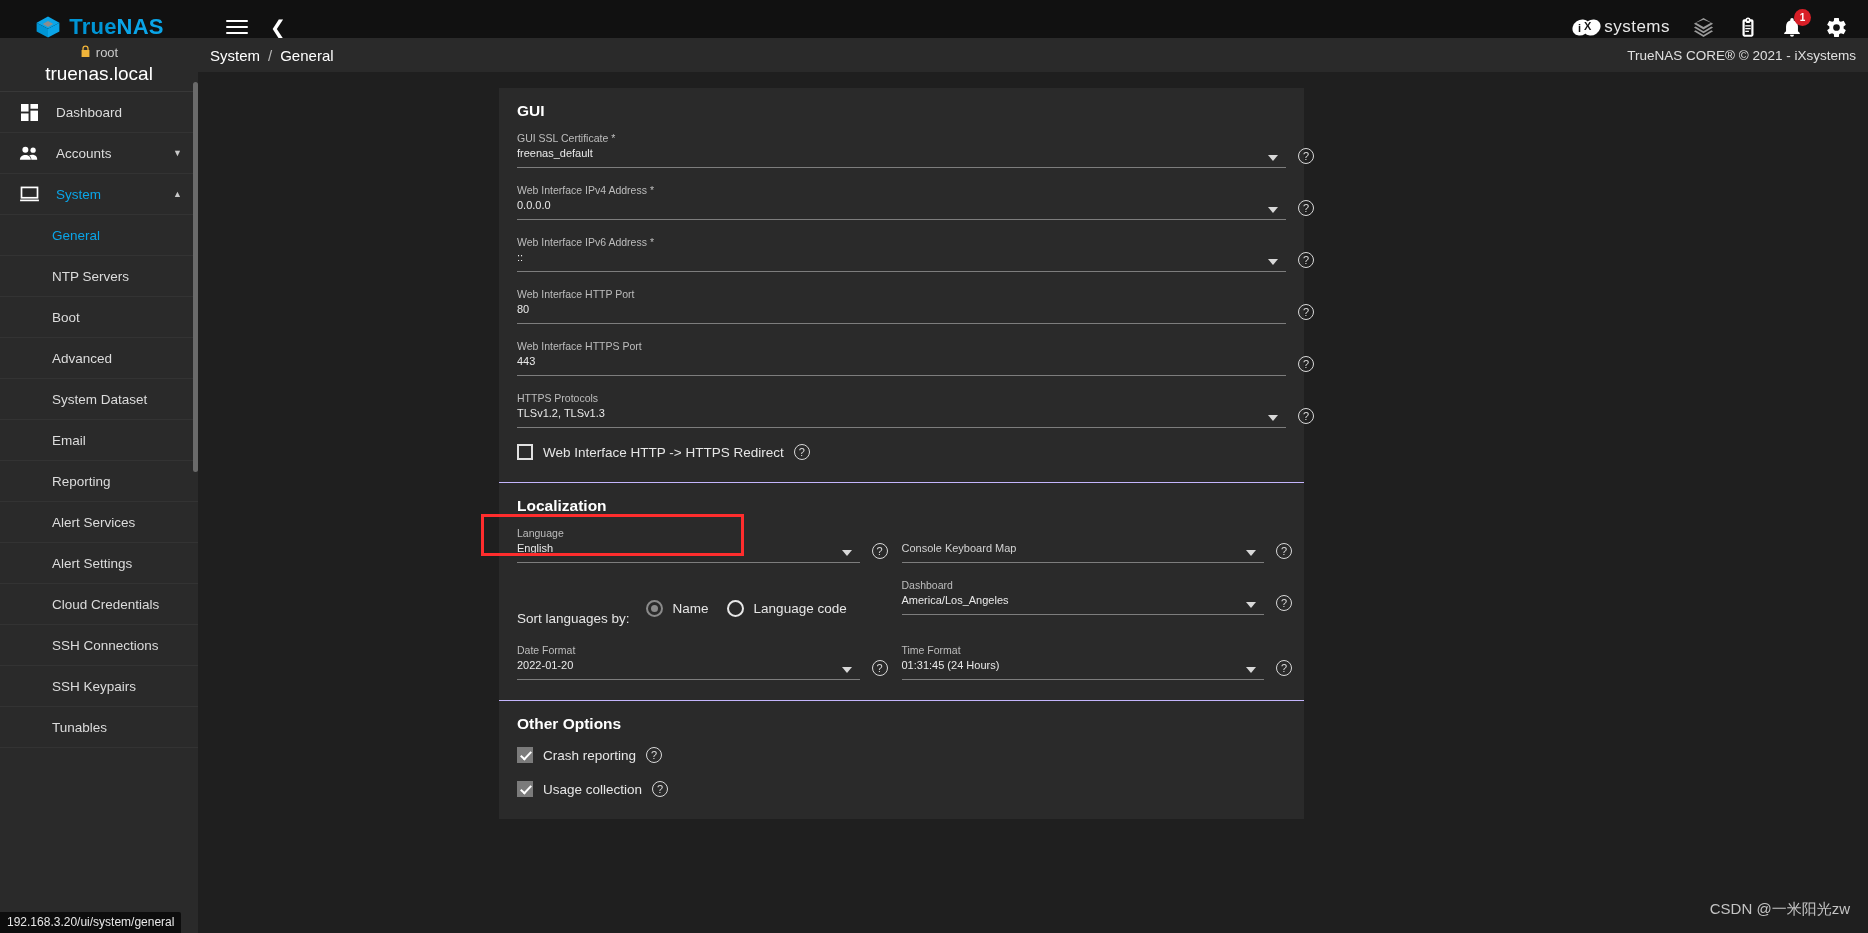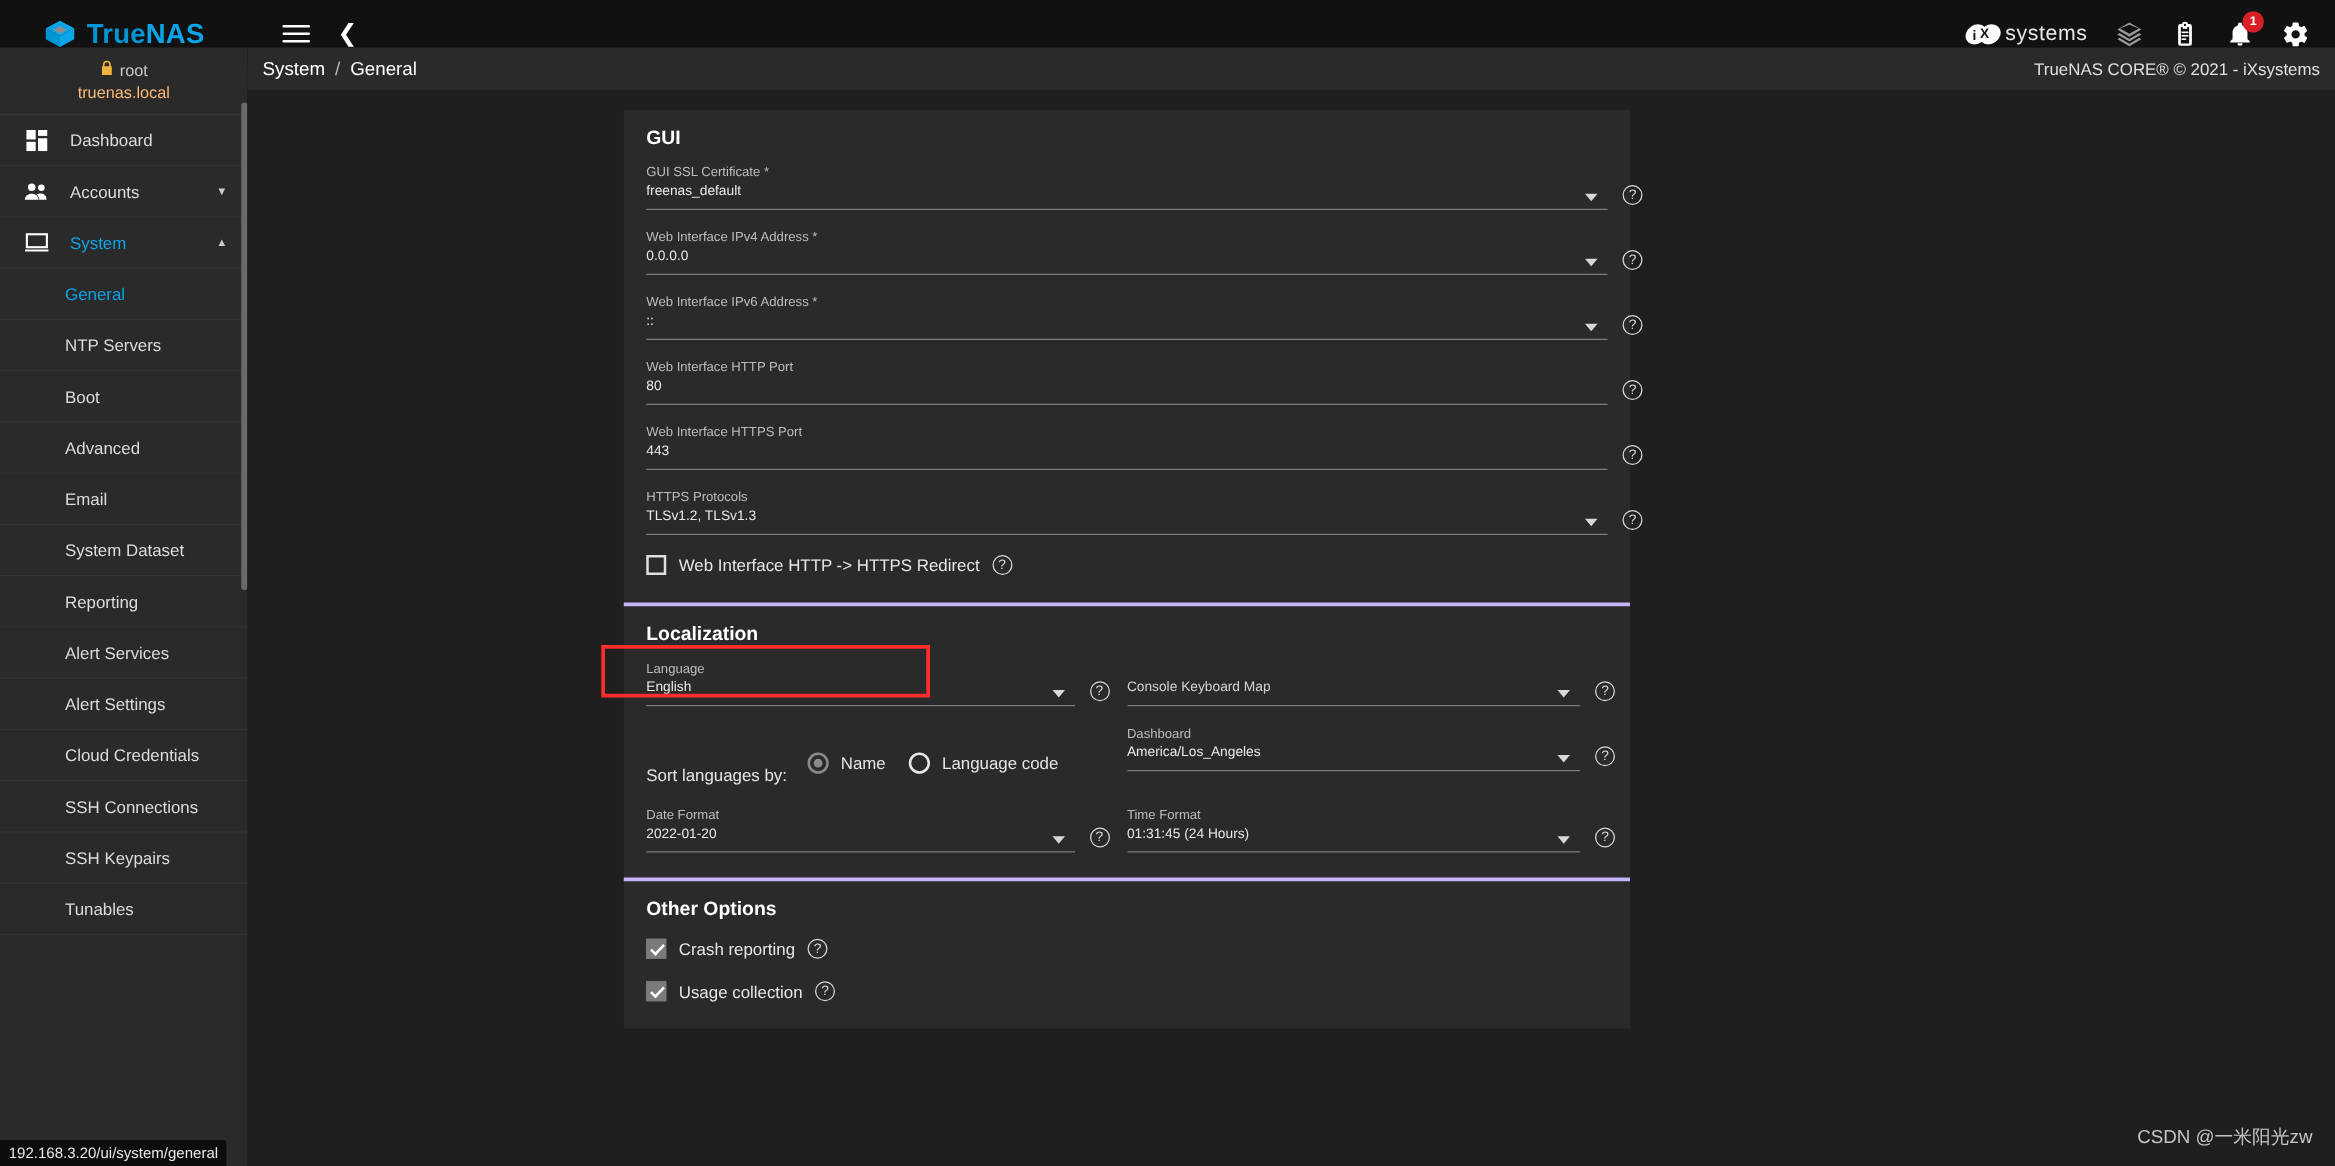--- a/index.html
+++ b/index.html
@@ -50,21 +50,21 @@
   
   .sidebar {
     position: absolute; top: 38px; left: 0; width: 198px; height: 895px;
     background: #2a2a2a; overflow: hidden;
   }
   .user-block {
     height: 54px; display: flex; flex-direction: column; align-items: center;
     justify-content: center; gap: 2px; border-bottom: 1px solid #383838;
   }
   .user-line { display: flex; align-items: center; gap: 5px; font-size: 13px; color: #c9c9c9; justify-content: space-between; }
-  .user-host { font-size: 13px; color: #fdba74; }
+  .user-host { font-size: 19px; color: #ffffff; }
   .nav-item {
     height: 41px; display: flex; align-items: center; padding-left: 18px; gap: 16px;
     border-bottom: 1px solid #333333; color: #dcdcdc; font-size: 13.5px; cursor: pointer;
   }
   .nav-item.active { color: #0aa5e8; }
   .nav-item .nav-icon { width: 22px; display: flex; justify-content: center; }
   .nav-item .nav-label { flex: 1; }
   .nav-item .caret { margin-right: 16px; font-size: 9px; color: #c9c9c9; }
   .sub-item {
     height: 41px; display: flex; align-items: center; padding-left: 52px;
@@ -96,21 +96,21 @@
 
   
   .main {
     position: absolute; top: 72px; left: 198px; width: 1670px; height: 861px;
     background: #1f1f1f; overflow: hidden;
   }
   .card {
     position: absolute; left: 301px; top: 16px; width: 805px;
     background: #2a2a2a;
   }
-  .section { padding: 14px 18px 4px 18px; border-bottom: 3px solid #c4b5fd; }
+  .section { padding: 14px 18px 4px 18px; border-bottom: 1px solid #c4b5fd; }
   .section:last-of-type { border-bottom: none; }
   .section-title { color: #ffffff; font-size: 15.5px; font-weight: 700; margin-bottom: 12px; }
 
   .field { position: relative; margin-bottom: 16px; }
   .field-label { color: #bdbdbd; font-size: 10.5px; margin-bottom: 2px; }
   .field-value {
     color: #e9e9e9; font-size: 11px; border-bottom: 1px solid #7d7d7d;
     padding: 1px 0 5px 0; min-height: 22px;
   }
   .field-value.placeholder { color: #d2d2d2; }
@@ -299,24 +299,24 @@
   <div class="sub-item">
     <span>NTP Servers</span>
   </div>
   <div class="sub-item">
     <span>Boot</span>
   </div>
   <div class="sub-item">
     <span>Advanced</span>
   </div>
   <div class="sub-item">
+    <span>System Dataset</span>
+  </div>
+  <div class="sub-item">
     <span>Email</span>
-  </div>
-  <div class="sub-item">
-    <span>System Dataset</span>
   </div>
   <div class="sub-item">
     <span>Reporting</span>
   </div>
   <div class="sub-item">
     <span>Alert Services</span>
   </div>
   <div class="sub-item">
     <span>Alert Settings</span>
   </div>

